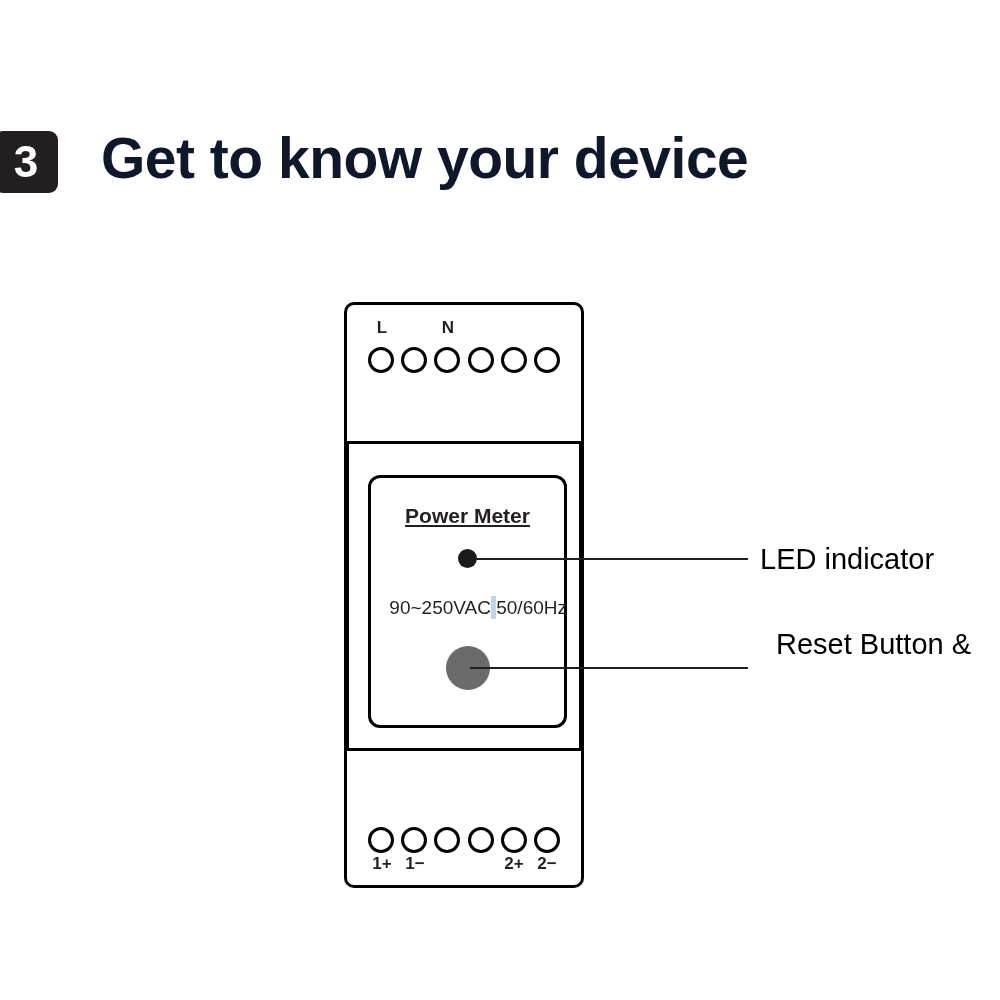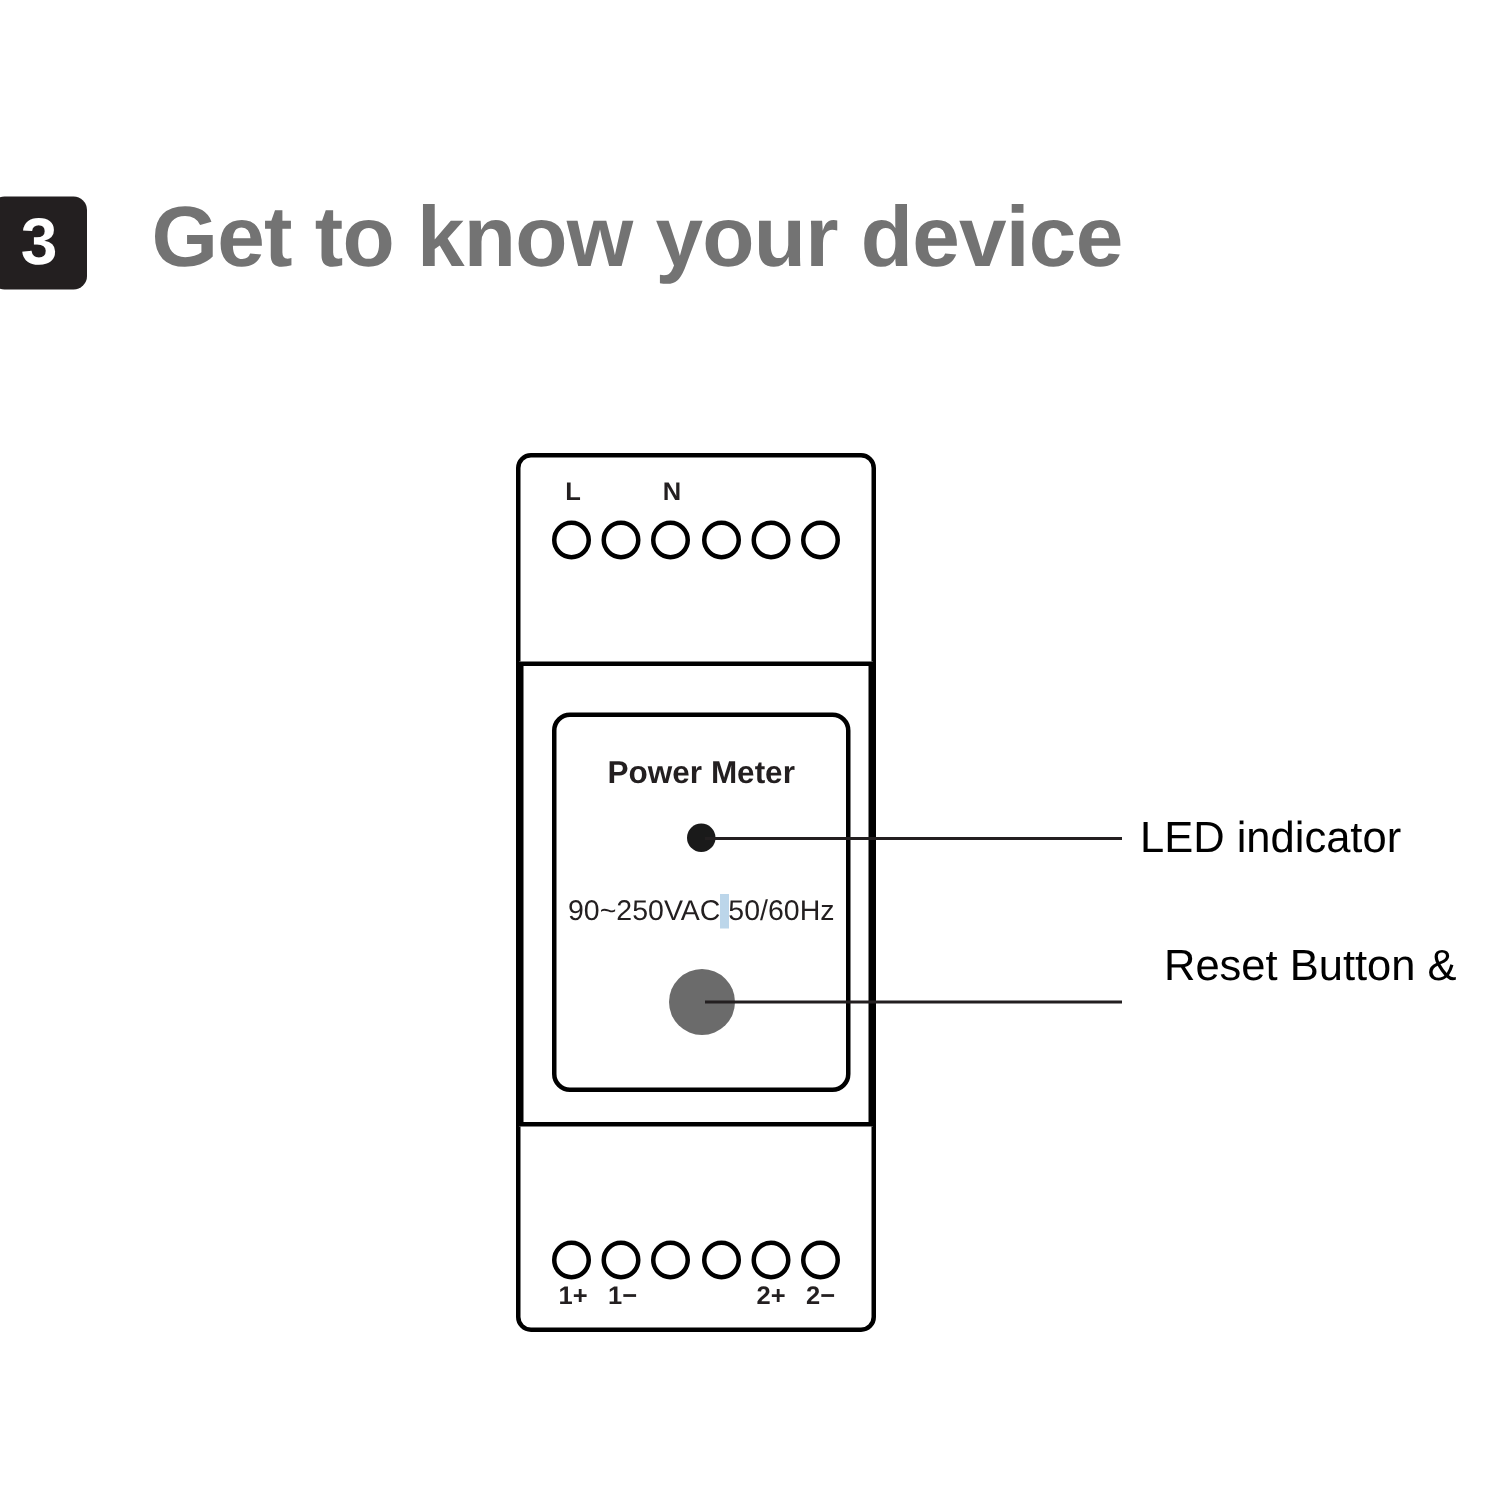--- a/index.html
+++ b/index.html
@@ -43,21 +43,21 @@
     align-items: center;
     justify-content: center;
     line-height: 1;
     letter-spacing: 0px;
     flex: none;
   }
   .section-title {
     margin-left: 43px;
     font-size: 57px;
     font-weight: bold;
-    color: #737373;
+    color: #0f172a;
     letter-spacing: -0.5px;
     white-space: nowrap;
     line-height: 1;
     padding-bottom: 6px;
   }
 
   
   .device {
     position: absolute;
     left: 344px;
@@ -138,36 +138,37 @@
   .panel-title {
     position: absolute;
     left: 24px;
     top: 203px;
     width: 199px;
     text-align: center;
     font-size: 21px;
     font-weight: bold;
     color: #231f20;
     line-height: 1;
+    text-decoration: underline;
   }
   .led-dot {
     position: absolute;
     left: 114px;
     top: 247px;
     width: 19px;
     height: 19px;
     border-radius: 50%;
     background: #1a1a1a;
   }
   .spec-text {
     position: absolute;
     left: 24px;
     top: 296px;
     width: 199px;
-    text-align: center;
+    text-align: right;
     font-size: 19px;
     color: #231f20;
     line-height: 1;
     white-space: nowrap;
   }
   .spec-text .sel {
     background: #bcd6ea;
     color: #231f20;
     padding: 1px 0;
   }

